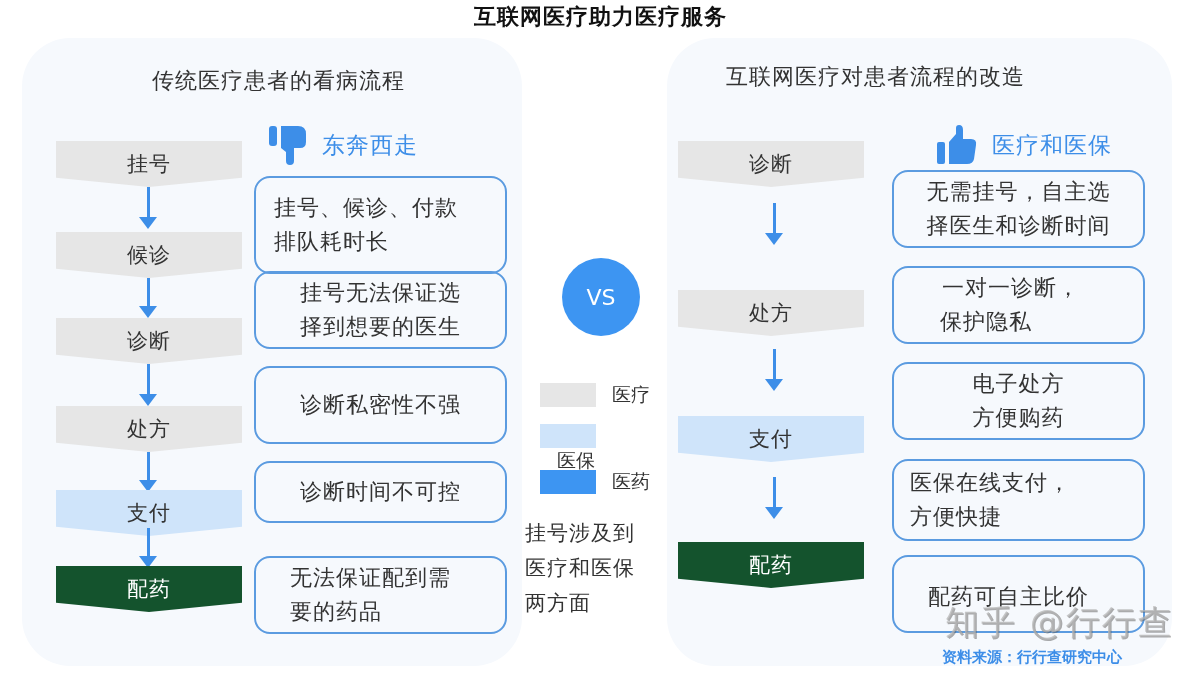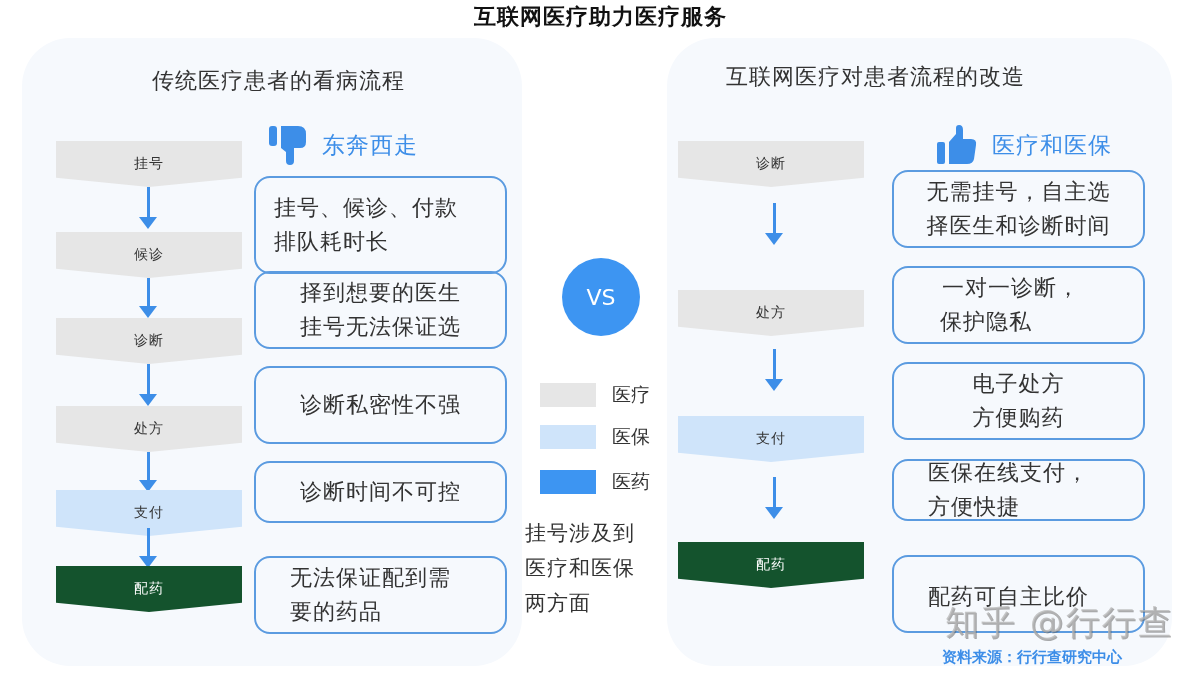--- a/index.html
+++ b/index.html
@@ -22,21 +22,21 @@
     }
     .panel-left { left: 22px; top: 38px; width: 500px; height: 628px; }
     .panel-right { left: 667px; top: 38px; width: 505px; height: 628px; }
     .panel-title {
       position: absolute; font-size: 22px; color: #333; letter-spacing: 1px;
       white-space: nowrap;
     }
     .step {
       position: absolute; width: 186px; height: 46px;
       display: flex; align-items: center; justify-content: center;
-      font-size: 14px; color: #333;
+      font-size: 21px; color: #333;
       clip-path: polygon(0 0, 100% 0, 100% 80%, 50% 100%, 0 80%);
       letter-spacing: 1px;
     }
     .step.medical { background: #e6e6e6; }
     .step.insurance { background: #cfe4fa; }
     .step.pharma { background: #14532d; color: #ffffff; }
     .arrow {
       position: absolute; width: 18px;
     }
     .arrow .shaft {
@@ -129,41 +129,41 @@
     <div class="shaft" style="height:30px;"></div>
     <div class="head" style="top:28px;"></div>
   </div>
 <div class="step pharma" style="left:56px; top:566px;">配药</div>
 
 <div class="note left" style="left:254px; top:176px; height:98px;">
   <span>挂号、候诊、付款</span>
   <span>排队耗时长</span>
 </div>
 <div class="note center" style="left:254px; top:271px; height:78px;">
+  <span>挂号无法保证选</span>
   <span>择到想要的医生</span>
-  <span>挂号无法保证选</span>
 </div>
 <div class="note center" style="left:254px; top:366px; height:78px;">
   <span>诊断私密性不强</span>
 </div>
 <div class="note center" style="left:254px; top:461px; height:62px;">
   <span>诊断时间不可控</span>
 </div>
 <div class="note left" style="left:254px; top:556px; height:78px; padding-left:34px;">
   <span>无法保证配到需</span>
   <span>要的药品</span>
 </div>
 
 <div class="vs">VS</div>
 
 <div class="legend-item" style="top:382px;">
   <div class="legend-swatch" style="background:#e6e6e6;"></div>
   <span>医疗</span>
 </div>
-<div class="legend-item" style="top:424px;">
+<div class="legend-item" style="top:424px;flex-direction:column;">
   <div class="legend-swatch" style="background:#cfe4fa;"></div>
   <span>医保</span>
 </div>
 <div class="legend-item" style="top:469px;">
   <div class="legend-swatch" style="background:#3d95f2;"></div>
   <span>医药</span>
 </div>
 
 <div class="legend-note">
   <div>挂号涉及到</div>
@@ -204,21 +204,21 @@
   <span>择医生和诊断时间</span>
 </div>
 <div class="note left" style="left:892px; top:266px; height:78px; padding-left:46px;">
   <span style="padding-left:2px;">一对一诊断，</span>
   <span>保护隐私</span>
 </div>
 <div class="note center" style="left:892px; top:362px; height:78px;">
   <span>电子处方</span>
   <span>方便购药</span>
 </div>
-<div class="note left" style="left:892px; top:459px; height:62px; padding-left:34px;">
+<div class="note left" style="left:892px; top:459px; height:82px; padding-left:16px;">
   <span>医保在线支付，</span>
   <span>方便快捷</span>
 </div>
 <div class="note left" style="left:892px; top:555px; height:78px; padding-left:34px; padding-top:6px;">
   <span>配药可自主比价</span>
 </div>
 
 <div class="watermark">知乎 @行行查</div>
 <div class="source">资料来源：行行查研究中心</div>
 

